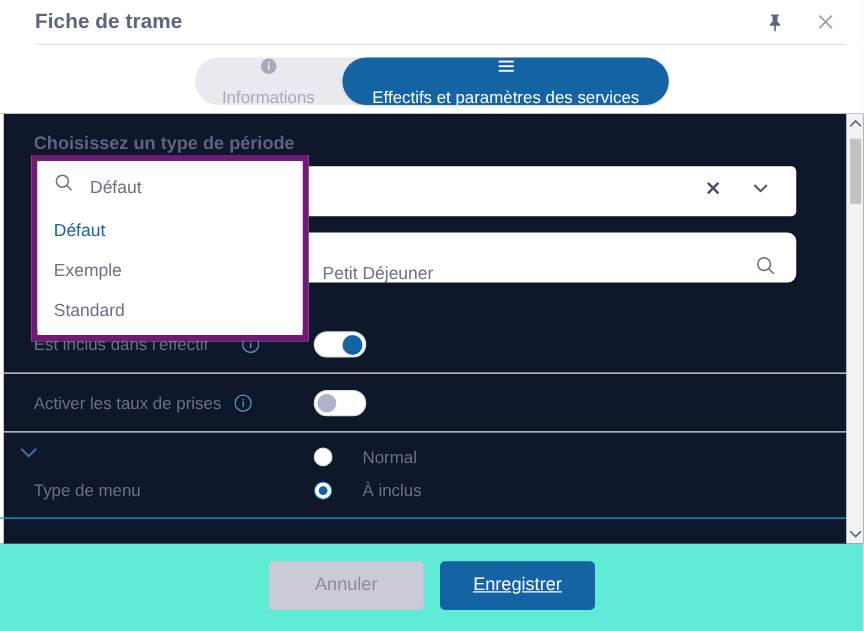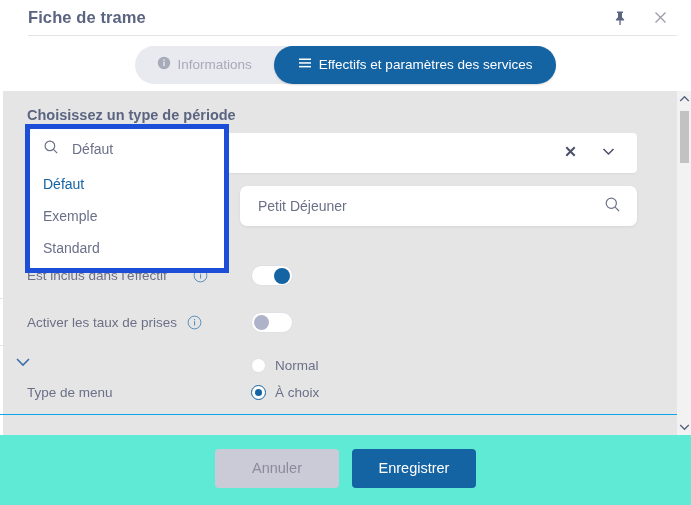--- a/index.html
+++ b/index.html
@@ -78,33 +78,34 @@
     display: flex;
     align-items: center;
     gap: 7px;
     height: 38px;
     padding: 0 22px;
     border-radius: 19px;
     font-size: 13.5px;
     color: #a7aab8;
     cursor: pointer;
     white-space: nowrap;
+    flex-direction: column;
   }
   .tab.active {
     background: #1463a3;
     color: #ffffff;
     padding: 0 24px;
     box-shadow: 0 1px 2px rgba(0,0,0,.15);
   }
 
   
   .body-area {
     flex: 1 1 auto;
     position: relative;
-    background: #e5e5e5;
+    background: #0f172a;
     overflow: hidden;
   }
   .content {
     position: absolute;
     top: 0; left: 0; right: 14px; bottom: 0;
     padding: 0;
   }
 
   .section-title {
     font-size: 14.5px;
@@ -135,21 +136,21 @@
   
   .search-card-row {
     margin: 13px 40px 0 240px;
     height: 40px;
   }
   .search-card {
     height: 40px;
     background: #ffffff;
     border-radius: 7px;
     display: flex;
-    align-items: center;
+    align-items: flex-end;
     padding: 0 16px 0 18px;
     box-shadow: 0 1px 3px rgba(0,0,0,.07);
   }
   .search-card-text {
     font-size: 14px;
     color: #6b7087;
     flex: 1;
   }
 
   
@@ -203,21 +204,21 @@
     border-radius: 50%;
     background: #aeb3c9;
     transition: none;
   }
   .toggle.on { background: #ffffff; border-color: #dedee3; }
   .toggle.on .knob { left: auto; right: 2px; background: #1463a3; width: 16px; height: 16px; }
 
   .radio-line {
     display: flex;
     align-items: center;
-    gap: 9px;
+    gap: 24px;
   }
   .radio {
     width: 15px; height: 15px;
     border-radius: 50%;
     background: #ffffff;
     border: 1px solid #dfe0e6;
     position: relative;
     flex: 0 0 auto;
     cursor: pointer;
   }
@@ -244,22 +245,22 @@
     border-bottom: 1px solid #0ea5e9;
     align-items: flex-start;
     overflow: hidden;
   }
 
   
   .dropdown-wrap {
     position: absolute;
     left: 25px;
     top: 33px;
-    width: 204px;
-    border: 5px solid #1d4ed8;
+    width: 222px;
+    border: 5px solid #701a75;
     background: #ffffff;
     z-index: 40;
   }
   .dd-search {
     display: flex;
     align-items: center;
     gap: 13px;
     height: 39px;
     padding: 0 10px 0 13px;
     background: #ffffff;
@@ -329,21 +330,21 @@
     height: 39px;
     min-width: 124px;
     border-radius: 4px;
     border: none;
     font-size: 14.5px;
     font-family: "Liberation Sans", sans-serif;
     cursor: pointer;
     padding: 0 22px;
   }
   .btn-cancel { background: #cbcbd8; color: #8b8b9c; }
-  .btn-save { background: #1463a3; color: #ffffff; }
+  .btn-save { background: #1463a3; color: #ffffff; text-decoration: underline; }
 
   .left-edge {
     position: absolute;
     left: 0; top: 0; bottom: 0;
     width: 3px;
     background: #ffffff;
   }
 </style>
 </head>
 <body>
@@ -473,21 +474,21 @@
               <span class="radio-label">Normal</span>
             </span>
           </span>
         </div>
 
         <div class="srow radio-row-2">
           <span class="srow-label">Type de menu</span>
           <span class="srow-control">
             <span class="radio-line">
               <span class="radio sel"></span>
-              <span class="radio-label">À choix</span>
+              <span class="radio-label">À inclus</span>
             </span>
           </span>
         </div>
 
       </div>
     </div>
 
     <div class="dropdown-wrap">
       <div class="dd-search">
         <span>

